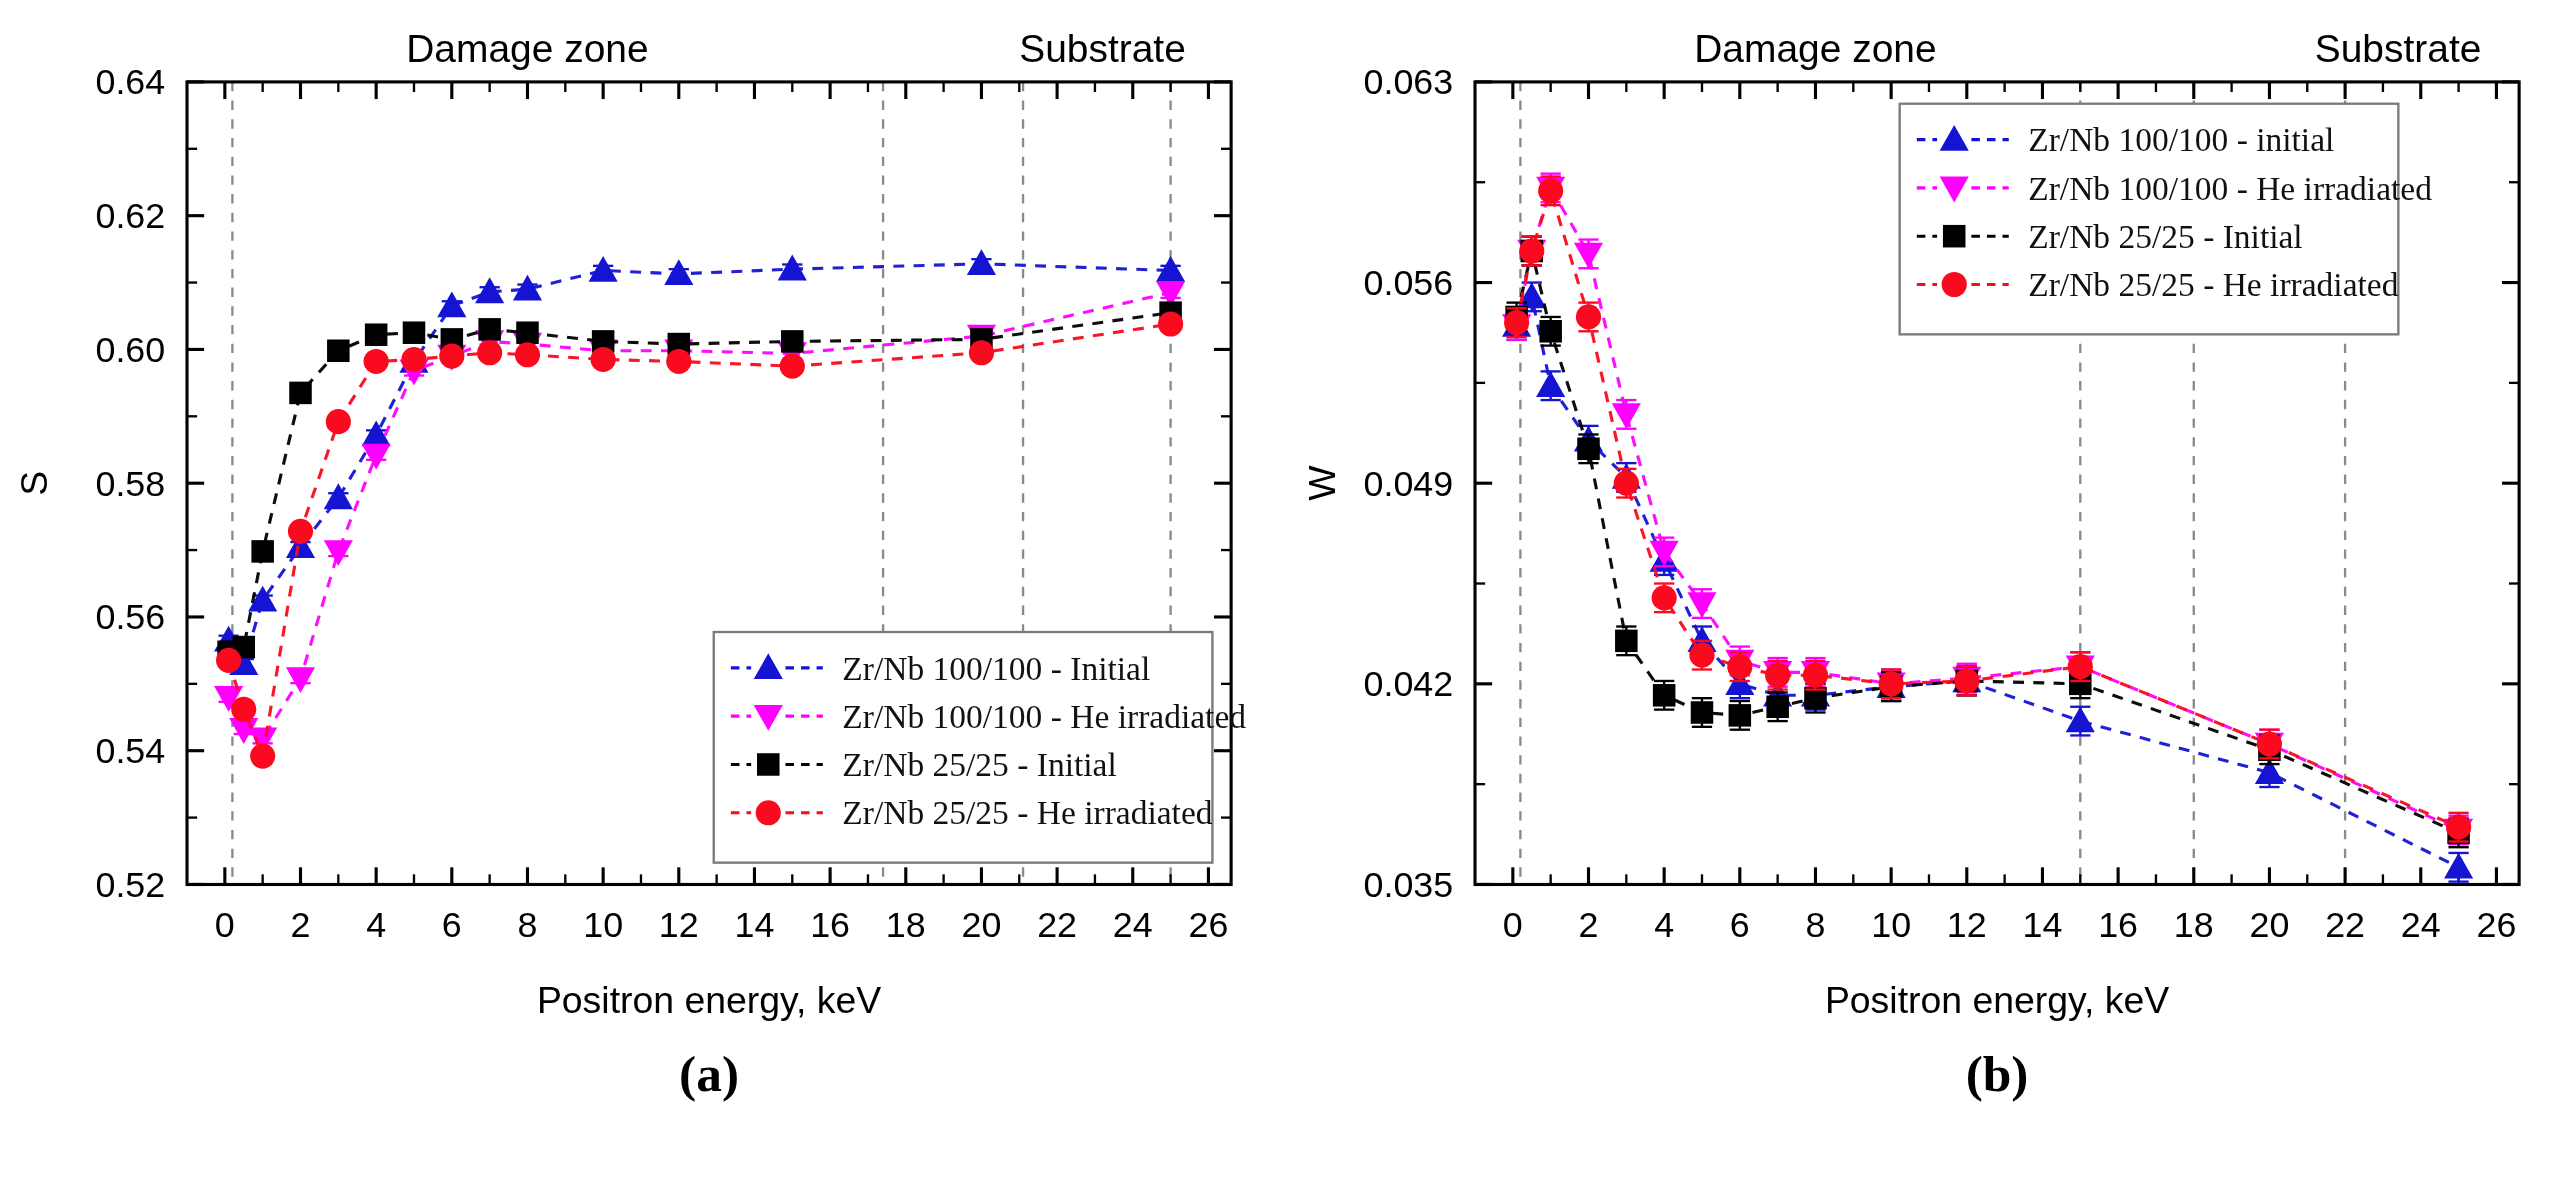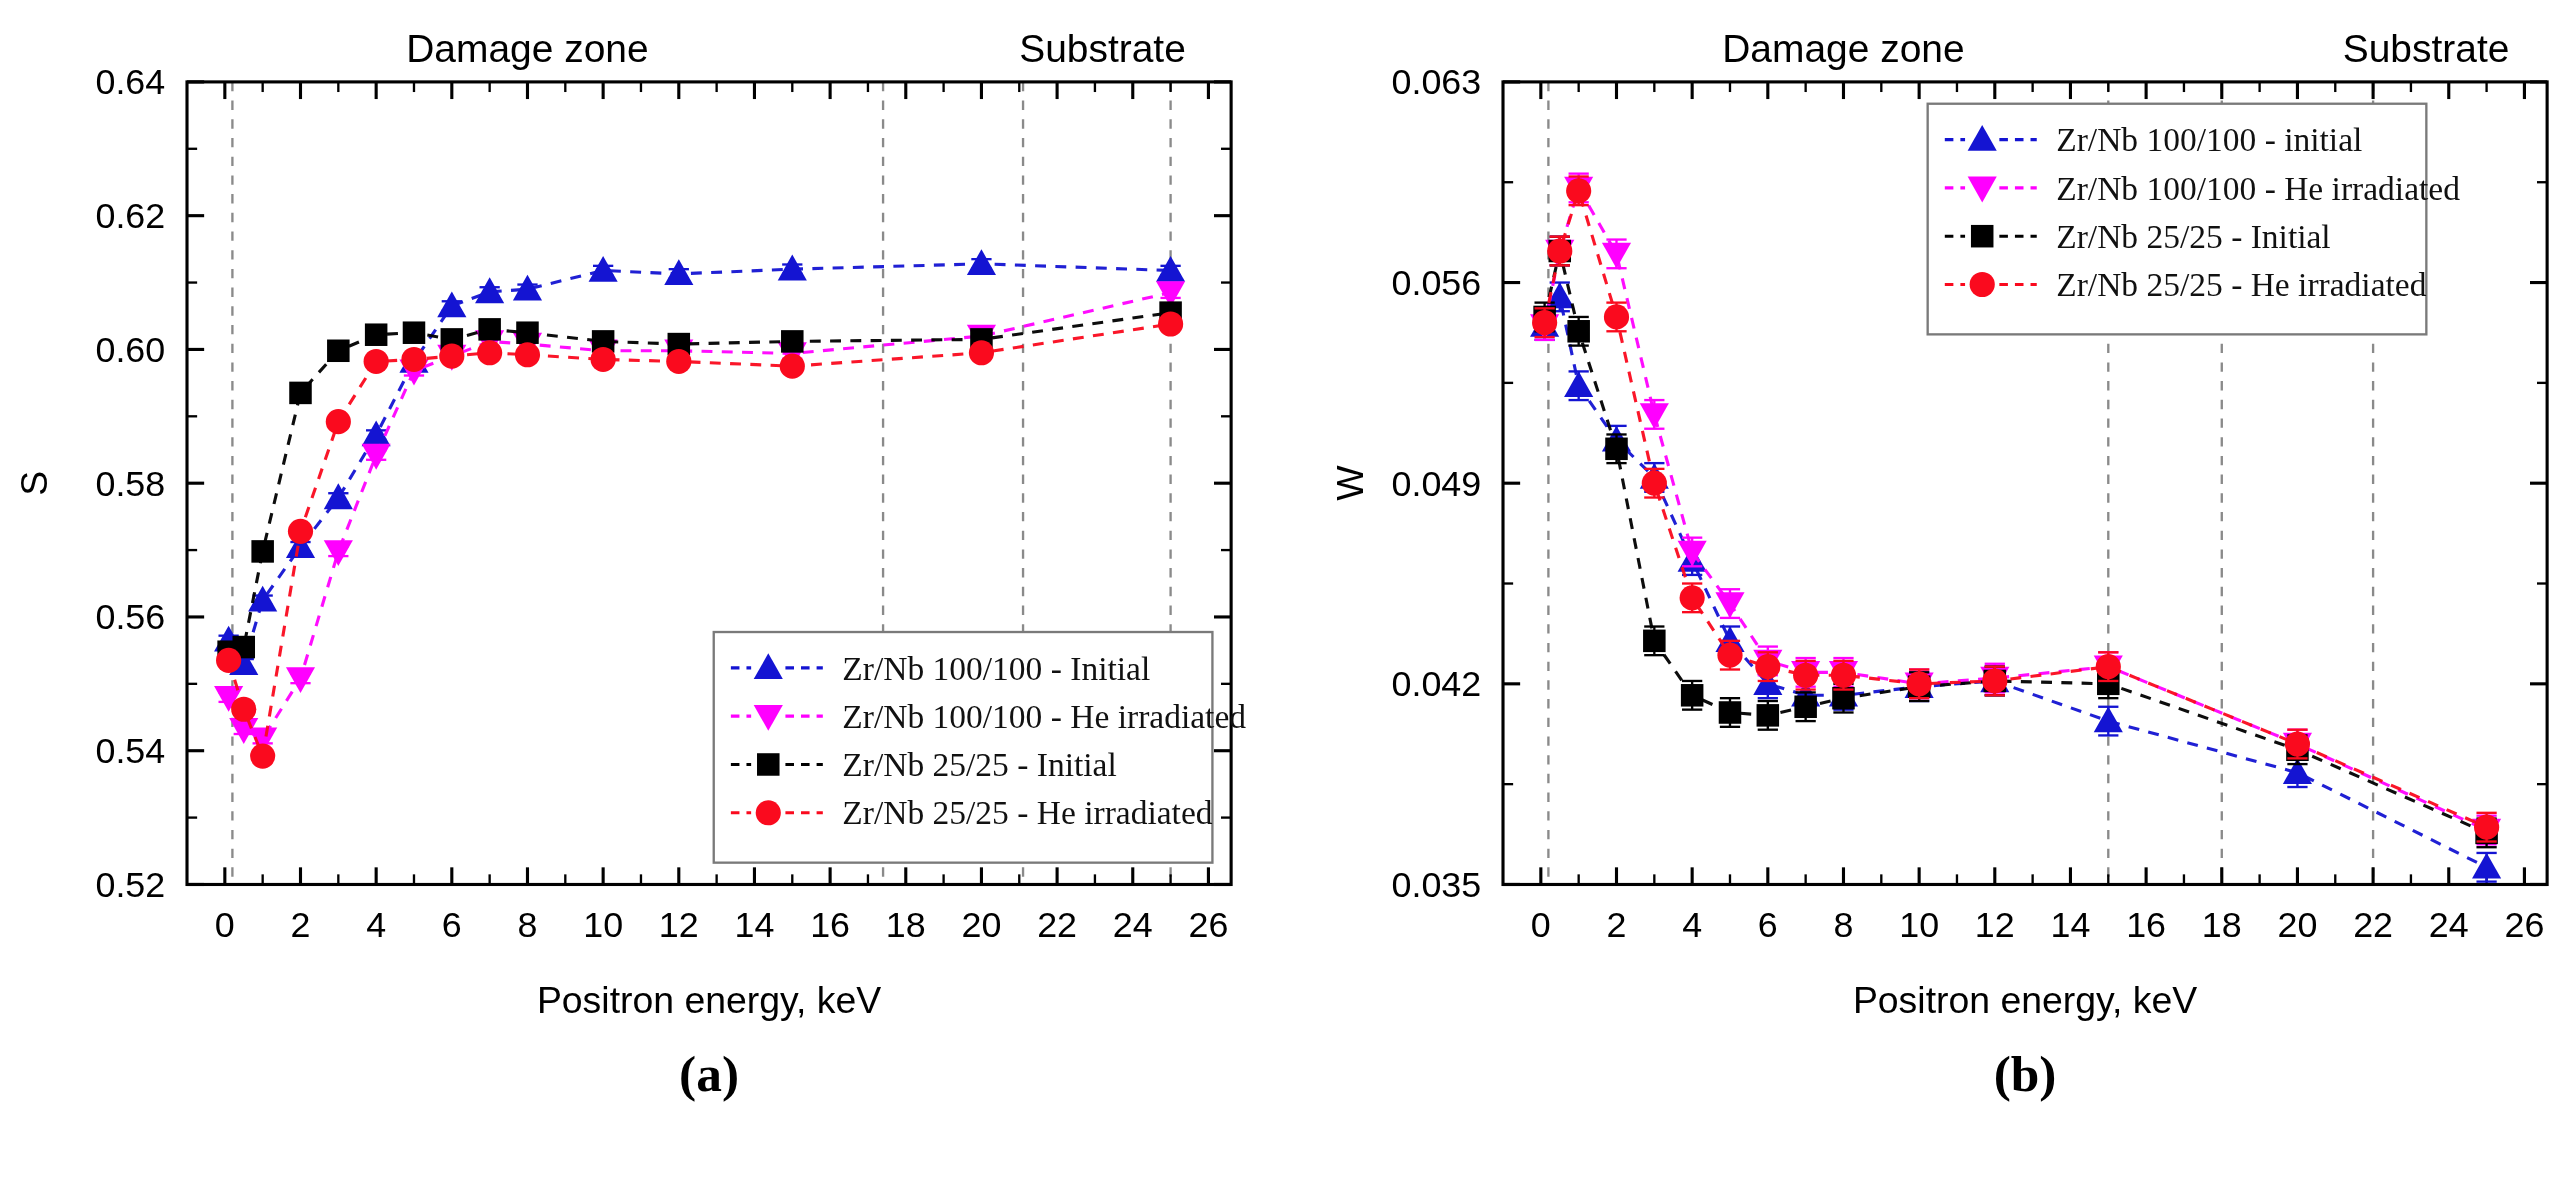--- a/index.html
+++ b/index.html
@@ -1,17 +1,17 @@
 <!DOCTYPE html>
 <html style="font-size:12.5px"><head>
 <meta charset="utf-8">
 <style>
   html,body{margin:0;padding:0;background:#ffffff;}
   body{width:2576px;height:1183px;font-family:"Liberation Sans",sans-serif;color:#000;overflow:hidden;}
-  .figure{position:relative;width:2328px;height:1183px;display:flex;gap:28px;}
+  .figure{position:relative;width:2328px;height:1183px;display:flex;}
   .panel{position:relative;width:1288px;height:1183px;}
   svg{display:block;}
   .tick-label{font-family:"Liberation Sans",sans-serif;font-size:46px;fill:#000;}
   .axis-title{font-family:"Liberation Sans",sans-serif;font-size:48px;fill:#000;}
   .zone-label{font-family:"Liberation Sans",sans-serif;font-size:50px;fill:#000;}
   .legend-text{font-family:"Liberation Serif",serif;font-size:43px;fill:#111;}
   .panel-letter{font-family:"Liberation Serif",serif;font-size:66px;font-weight:bold;fill:#000;}
   .frame{fill:none;stroke:#000;stroke-width:4;}
   .tickmark{stroke:#000;stroke-width:4;}
   .tickmark-minor{stroke:#000;stroke-width:3;}

